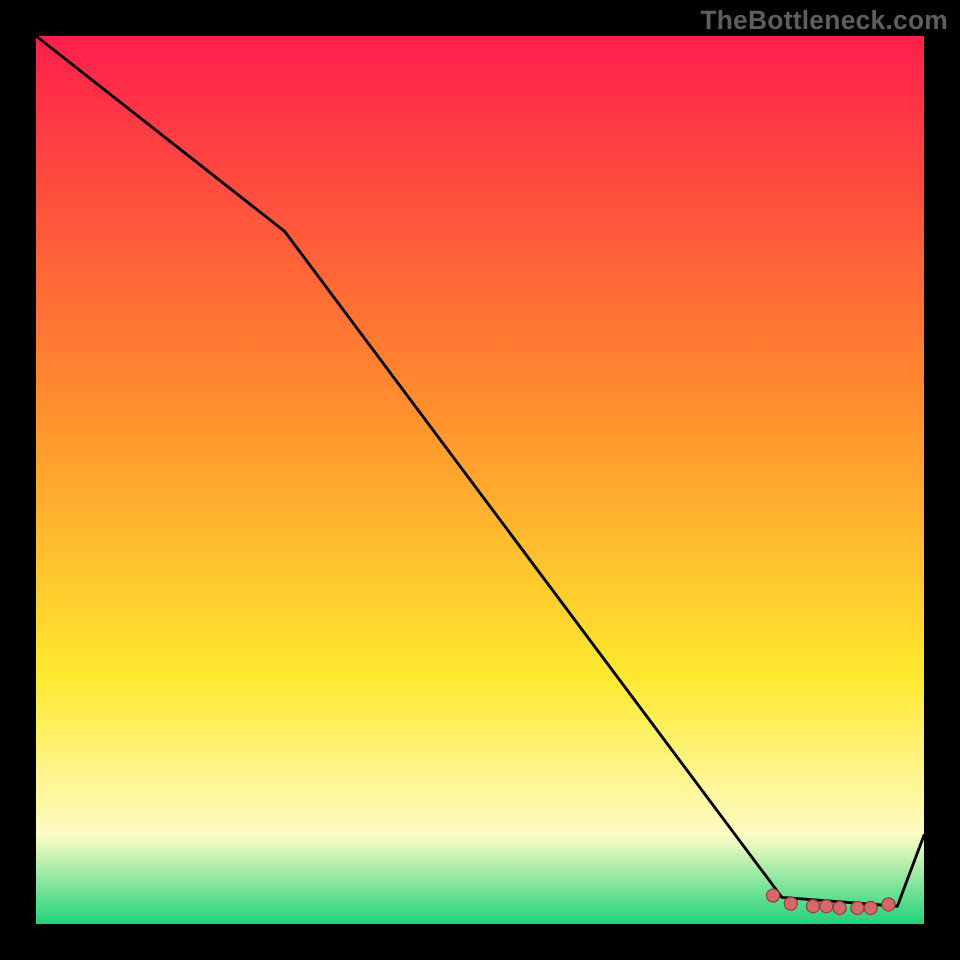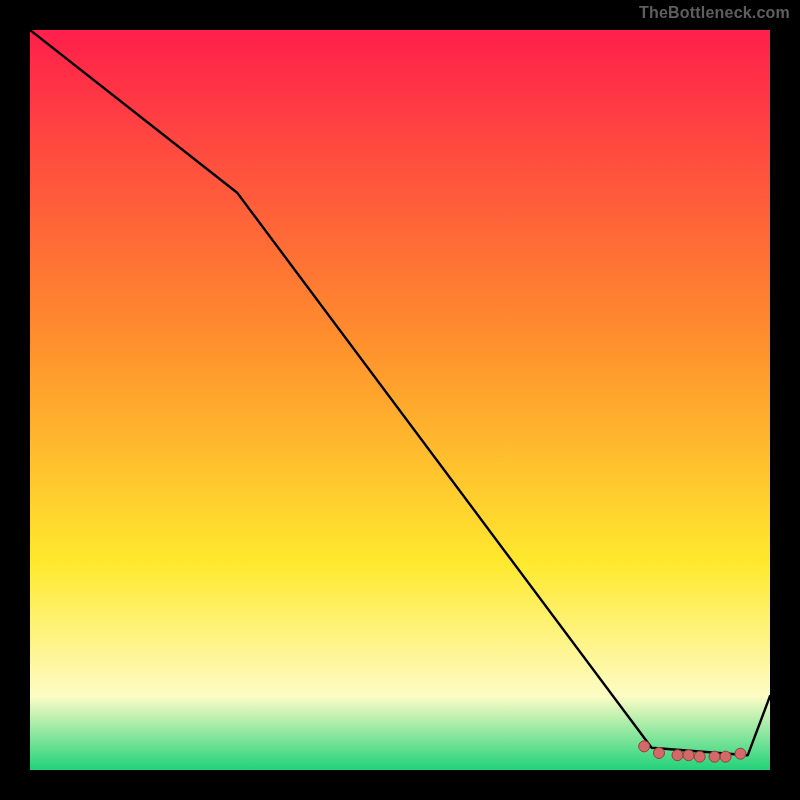--- a/index.html
+++ b/index.html
@@ -15,21 +15,21 @@
     position: relative;
     width: 800px;
     height: 800px;
     background: #000;
   }
   .watermark {
     position: absolute;
     top: 4px;
     right: 10px;
     color: #5e5e5e;
-    font-size: 16px;
+    font-size: 22px;
     font-weight: 600;
     letter-spacing: 0.2px;
     user-select: none;
   }
   .plot-area {
     position: absolute;
     left: 30px;
     top: 30px;
     width: 740px;
     height: 740px;

